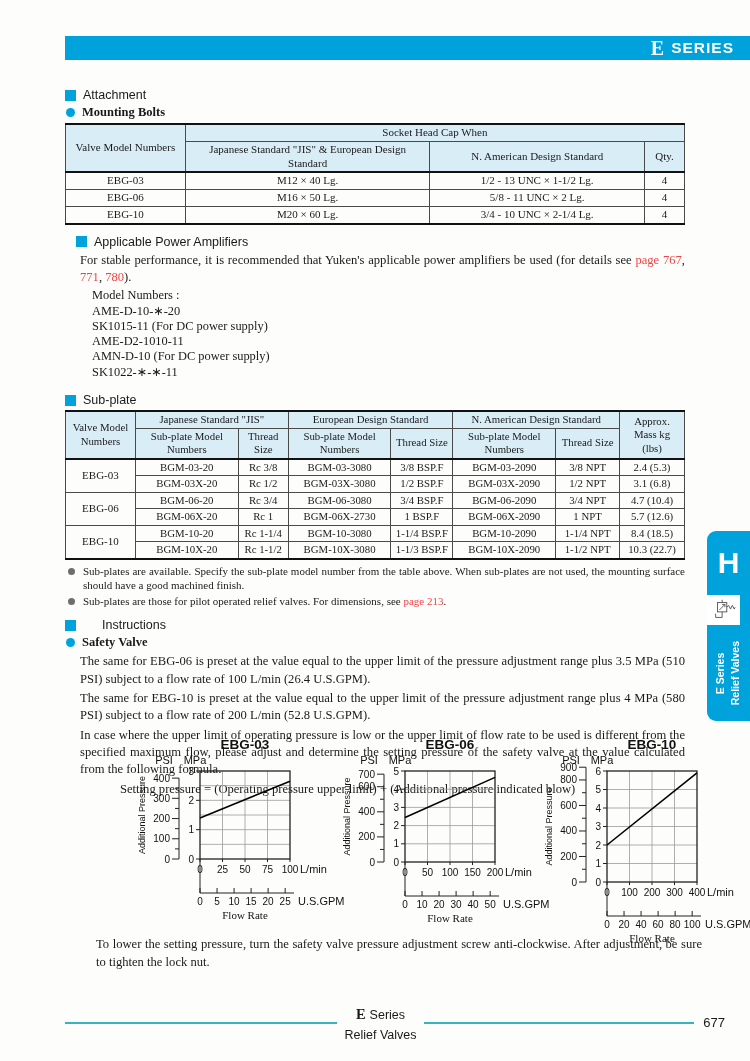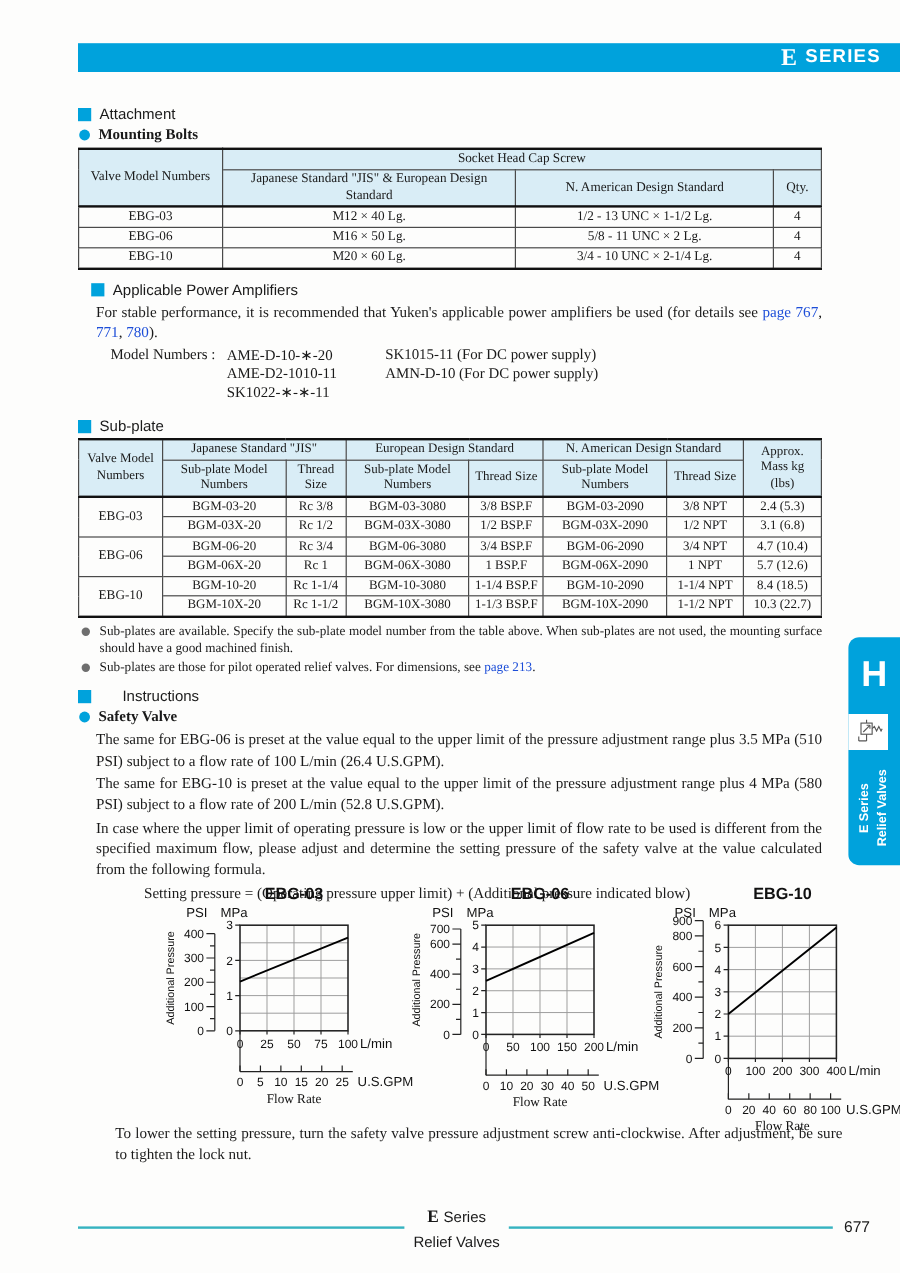--- a/index.html
+++ b/index.html
@@ -16,33 +16,33 @@
   }
   .header-bar .e-letter{font-family:"Liberation Serif",serif;font-weight:bold;font-size:20px;margin-right:7px;}
   .header-bar .series-word{font-family:"Liberation Sans",sans-serif;font-weight:bold;font-size:15.5px;letter-spacing:1px;}
   
   #content{position:absolute;left:65px;top:88px;width:620px;}
   .sec-head{display:flex;align-items:center;gap:7px;font-family:"Liberation Sans",sans-serif;font-size:12.5px;margin:0 0 3px 0;}
   .sq-bullet{width:11px;height:11px;background:#00a2dc;flex:0 0 auto;}
   .ci-bullet{width:9px;height:9px;border-radius:50%;background:#00a2dc;flex:0 0 auto;margin-left:1px;}
   .sub-head{display:flex;align-items:center;gap:7px;font-family:"Liberation Serif",serif;font-weight:bold;font-size:12.5px;margin:1px 0 3px 0;}
   p.body{font-size:12.6px;line-height:1.38;text-align:justify;margin:2px 0 2px 15px;}
-  a.pg-link{color:#1d4ed8;text-decoration:none;}
+  a.pg-link{color:#ef4444;text-decoration:none;}
   
   table{border-collapse:collapse;width:620px;text-align:center;margin:2px 0 4px 0;}
   table{font-size:11px;line-height:1.25;}
   th,td{border:1px solid #4a4a4a;padding:1px 3px;font-weight:normal;}
   thead th{background:#d9edf6;}
   table{border-top:2px solid #111;border-bottom:2px solid #111;}
   thead{border-bottom:2px solid #111;}
   #subplate-table{font-size:10.8px;}
   td.valve-cell{font-size:11px;}
   
   .mn-grid{margin:2px 0 4px 27px;font-size:12.4px;}
-  .mn-row{display:flex;}
+  .mn-row{display:flex;flex-direction:column;}
   .mn-label{width:97px;}
   .mn-c1{width:132px;}
   .mn-c2{flex:1;}
   
   .note{display:flex;gap:8px;margin:1px 0 1px 3px;font-size:11px;line-height:1.32;}
   .note-bullet{width:7px;height:7px;border-radius:50%;background:#6e6e6e;flex:0 0 auto;margin-top:4px;}
   .note p{margin:0;text-align:justify;}
   
   .formula{font-size:12.6px;margin:3px 0 0 55px;}
   
@@ -93,21 +93,21 @@
   <table id="mounting-table">
     <colgroup>
         <col style="width:120px">
         <col style="width:245px">
         <col style="width:215px">
         <col style="width:40px">
       </colgroup>
     <thead>
       <tr>
         <th rowspan="2">Valve Model Numbers</th>
-        <th colspan="3">Socket Head Cap Screw</th>
+        <th colspan="3">Socket Head Cap When</th>
       </tr>
       <tr>
         <th>Japanese Standard "JIS" &amp; European Design Standard</th>
         <th>N. American Design Standard</th>
         <th>Qty.</th>
       </tr>
     </thead>
     <tbody id="mb-body">
         <tr>
           <td>EBG-03</td>
@@ -213,21 +213,21 @@
           <td>Rc 3/4</td>
           <td>BGM-06-3080</td>
           <td>3/4 BSP.F</td>
           <td>BGM-06-2090</td>
           <td>3/4 NPT</td>
           <td>4.7 (10.4)</td>
         </tr>
         <tr>
           <td>BGM-06X-20</td>
           <td>Rc 1</td>
-          <td>BGM-06X-3080</td>
+          <td>BGM-06X-2730</td>
           <td>1 BSP.F</td>
           <td>BGM-06X-2090</td>
           <td>1 NPT</td>
           <td>5.7 (12.6)</td>
         </tr>
         <tr>
           <td rowspan="2" class="valve-cell">EBG-10</td>
           <td>BGM-10-20</td>
           <td>Rc 1-1/4</td>
           <td>BGM-10-3080</td>

